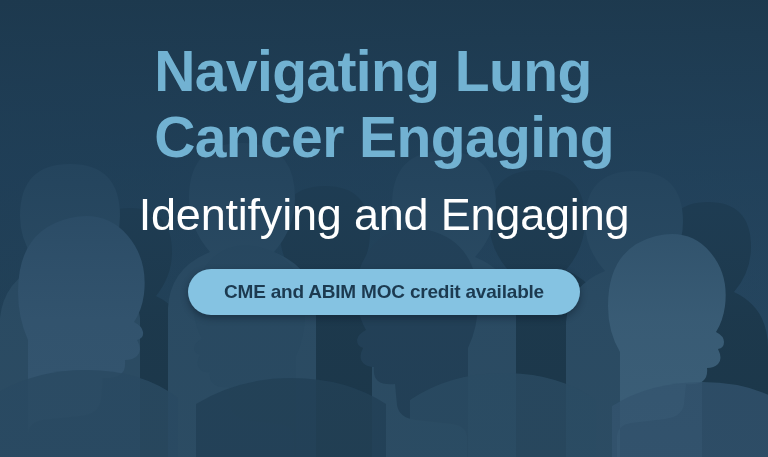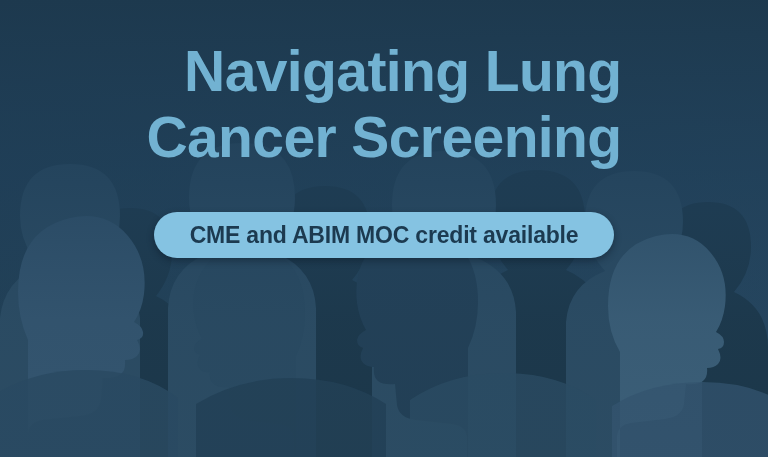--- a/index.html
+++ b/index.html
@@ -31,21 +31,21 @@
     position: absolute;
     inset: 0;
     display: flex;
     flex-direction: column;
     align-items: center;
     z-index: 5;
   }
 
   .title-block {
     margin-top: 38px;
-    text-align: right;
+    text-align: left;
     line-height: 1.0;
   }
 
   .title-line {
     display: block;
     color: #72b2d2;
     font-size: 57px;
     font-weight: bold;
     letter-spacing: -0.6px;
     line-height: 66px;
@@ -74,21 +74,21 @@
 
   #cme-badge {
     display: inline-flex;
     align-items: center;
     justify-content: center;
     height: 46px;
     padding: 0 36px;
     border-radius: 23px;
     background: #85c3e2;
     color: #1c3a50;
-    font-size: 23px;
+    font-size: 19px;
     font-weight: bold;
     letter-spacing: -0.2px;
     white-space: nowrap;
     box-shadow: 0 3px 7px rgba(10, 25, 38, 0.45);
     cursor: pointer;
   }
 </style>
 </head>
 <body>
 
@@ -135,24 +135,25 @@
         <stop offset="100%" stop-color="#244560" stop-opacity="0.05"></stop>
       </linearGradient>
     </defs>
     <rect x="0" y="0" width="768" height="457" fill="url(#veil)"></rect>
   </svg>
 
   <div id="content">
 
     <div class="title-block">
       <span class="title-line">Navigating Lung</span>
-      <span class="title-line">Cancer Screening</span>
+      <span class="title-line">Cancer Engaging</span>
     </div>
 
     <div class="subtitle-block">
+      <span class="subtitle-line">Identifying and Engaging</span>
     </div>
 
     <div class="badge-wrap">
       <span id="cme-badge">CME and ABIM MOC credit available</span>
     </div>
 
   </div>
 </div>
 
 </body></html>

